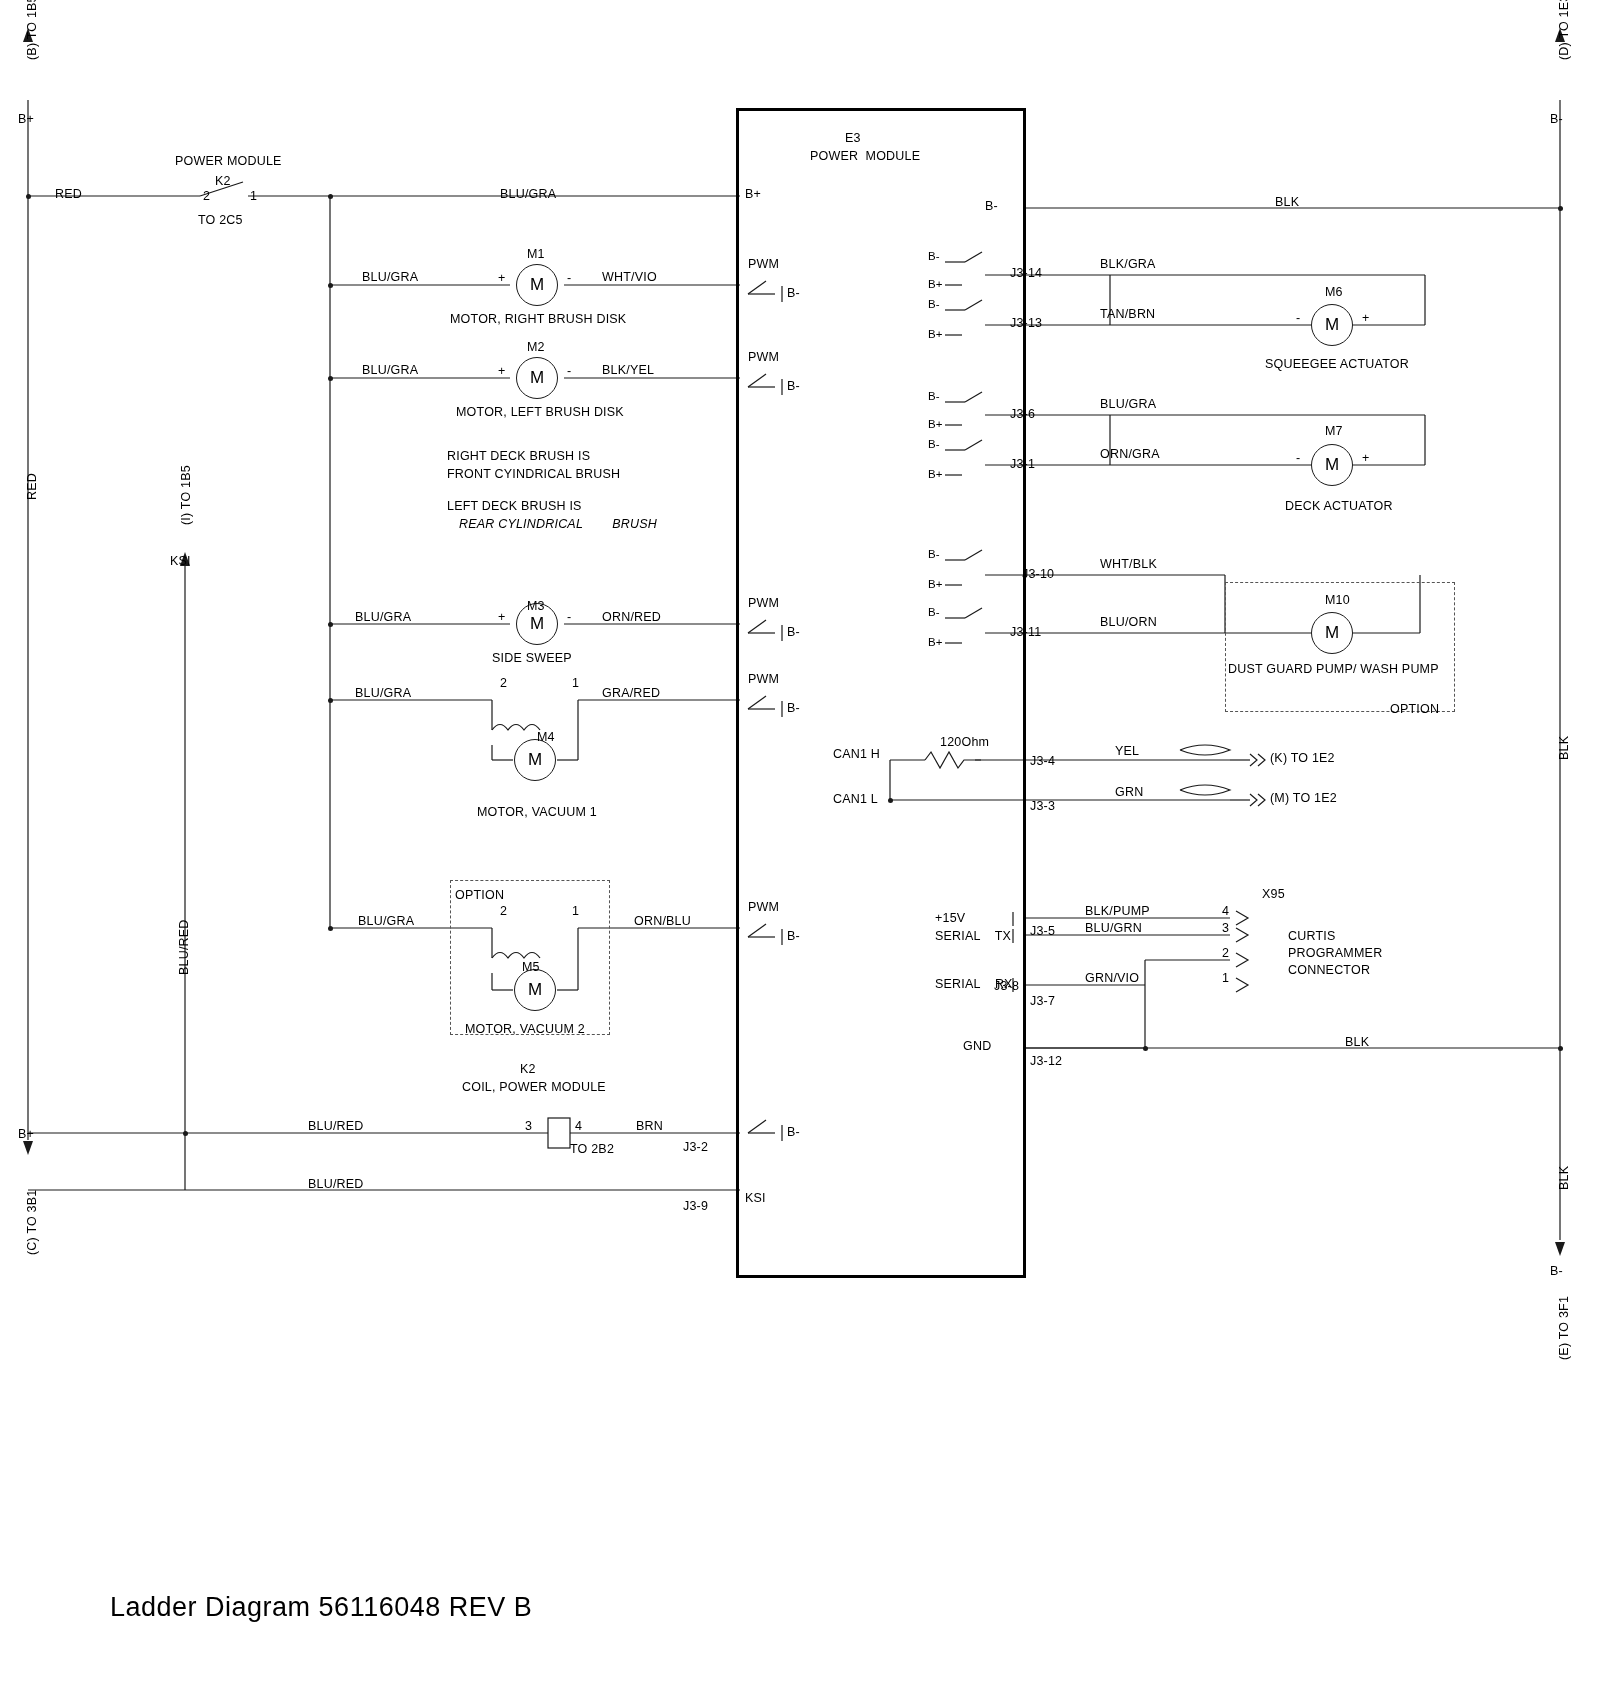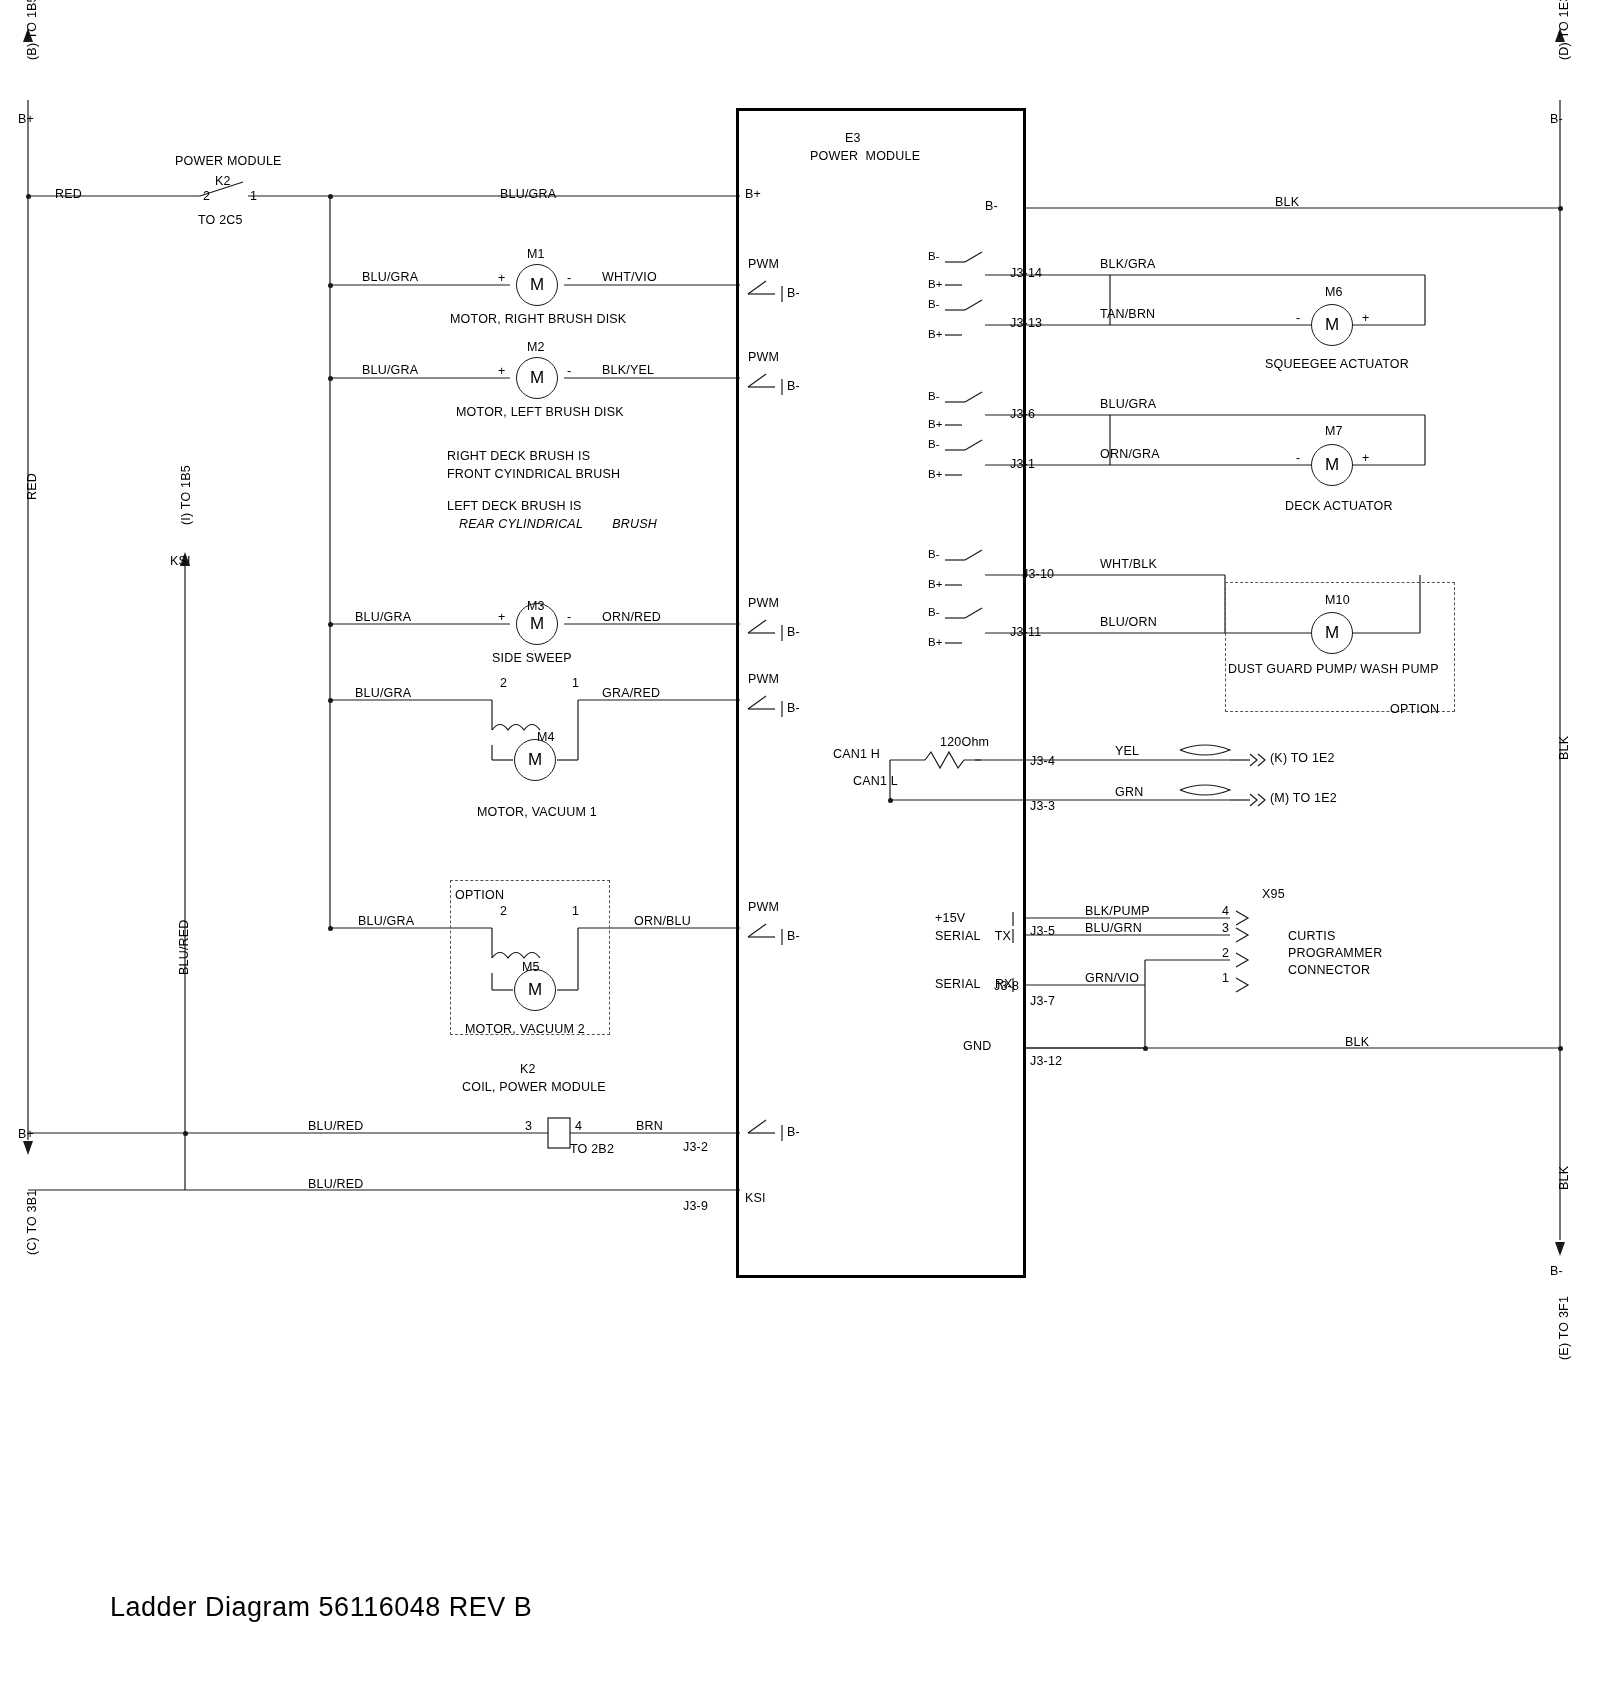--- a/index.html
+++ b/index.html
@@ -343,21 +343,21 @@
   <div class="t" style="left:1100px;top:558px;">WHT/BLK</div>
   <div class="t sm" style="left:928px;top:606px;">B-</div>
   <div class="t sm" style="left:928px;top:636px;">B+</div>
   <div class="t" style="left:1010px;top:626px;">J3-11</div>
   <div class="t" style="left:1100px;top:616px;">BLU/ORN</div>
   <div class="t" style="left:1325px;top:594px;">M10</div>
   <div class="t" style="left:1228px;top:663px;">DUST GUARD PUMP/ WASH PUMP</div>
   <div class="t" style="left:1390px;top:703px;">OPTION</div>
 
   <div class="t" style="left:833px;top:748px;">CAN1 H</div>
-  <div class="t" style="left:833px;top:775px;margin-left:20px;">CAN1 L</div>
+  <div class="t" style="left:833px;top:793px;">CAN1 L</div>
   <div class="t" style="left:940px;top:736px;">120Ohm</div>
   <div class="t" style="left:1030px;top:755px;">J3-4</div>
   <div class="t" style="left:1030px;top:800px;">J3-3</div>
   <div class="t" style="left:1115px;top:745px;">YEL</div>
   <div class="t" style="left:1115px;top:786px;">GRN</div>
   <div class="t" style="left:1270px;top:752px;">(K) TO 1E2</div>
   <div class="t" style="left:1270px;top:792px;">(M) TO 1E2</div>
 
   <div class="t" style="left:1262px;top:888px;">X95</div>
   <div class="t" style="left:1288px;top:930px;">CURTIS</div>

